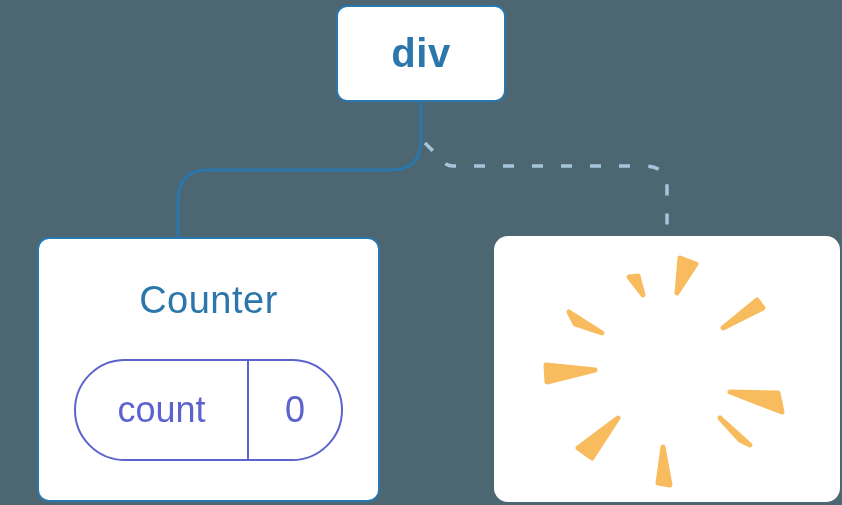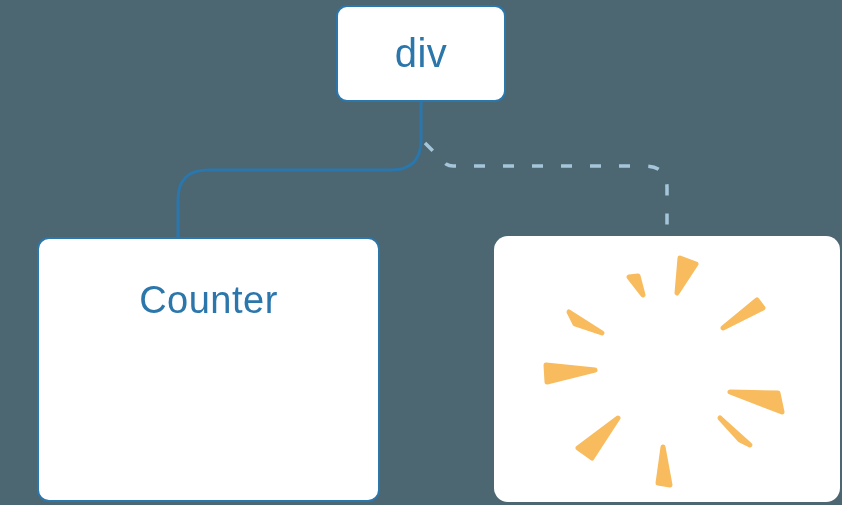--- a/index.html
+++ b/index.html
@@ -42,21 +42,21 @@
     left: 336px; top: 5px;
     width: 170px; height: 97px;
     background: var(--card);
     border: 2.5px solid var(--blue);
     border-radius: 11px;
     display: flex;
     align-items: center;
     justify-content: center;
     color: var(--blue);
     font-size: 40px;
-    font-weight: 400;
+    font-weight: 700;
     letter-spacing: 0.5px;
   }
   .card {
     position: absolute;
     background: var(--card);
   }
   .counter-card {
     left: 4px; top: 237px;
     width: 343px; height: 265px;
     border: 2.5px solid var(--blue);
@@ -120,20 +120,24 @@
     <path class="connector-solid" d="M421 101 L421 140 Q421 170 391 170 L208 170 Q178 170 178 200 L178 238"></path>
     <path class="connector-dashed" d="M425 143 L446 164 Q449 166 453 166 L645 166 Q667 166 667 188 L667 237"></path>
   </svg>
 
   <div class="node-div">
     <span>div</span>
   </div>
 
   <div class="card counter-card">
     <div class="counter-title">Counter</div>
+    <div class="state-pill">
+      <span class="state-key">count</span>
+      <span class="state-value">0</span>
+    </div>
   </div>
 
   <div class="card removed-card">
     <svg id="poof-svg" class="poof" viewBox="0 0 346 266">
         <polygon points="186,22 202,28 183,57"></polygon>
         <polygon points="135,41 144,40 149,59"></polygon>
         <polygon points="75,76 81,88 108,97"></polygon>
         <polygon points="52,129 53,146 101,134"></polygon>
         <polygon points="84,212 98,222 124,182"></polygon>
         <polygon points="164,247 176,249 169,211"></polygon>

